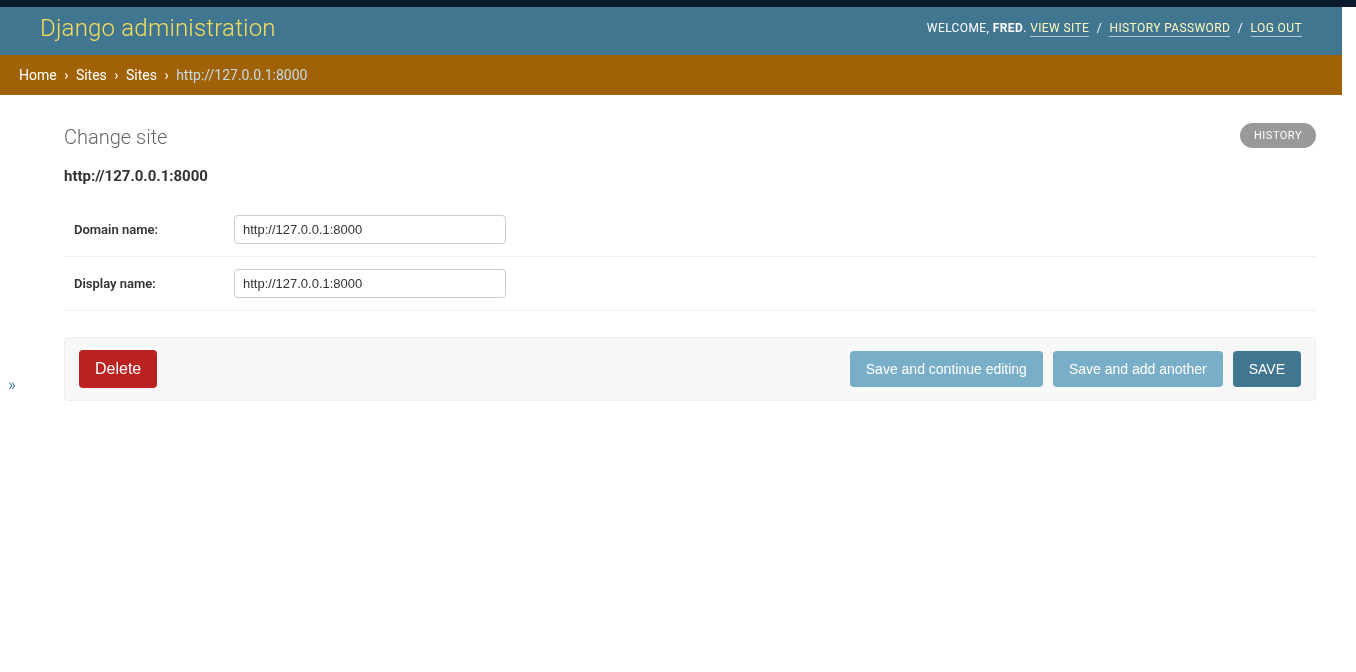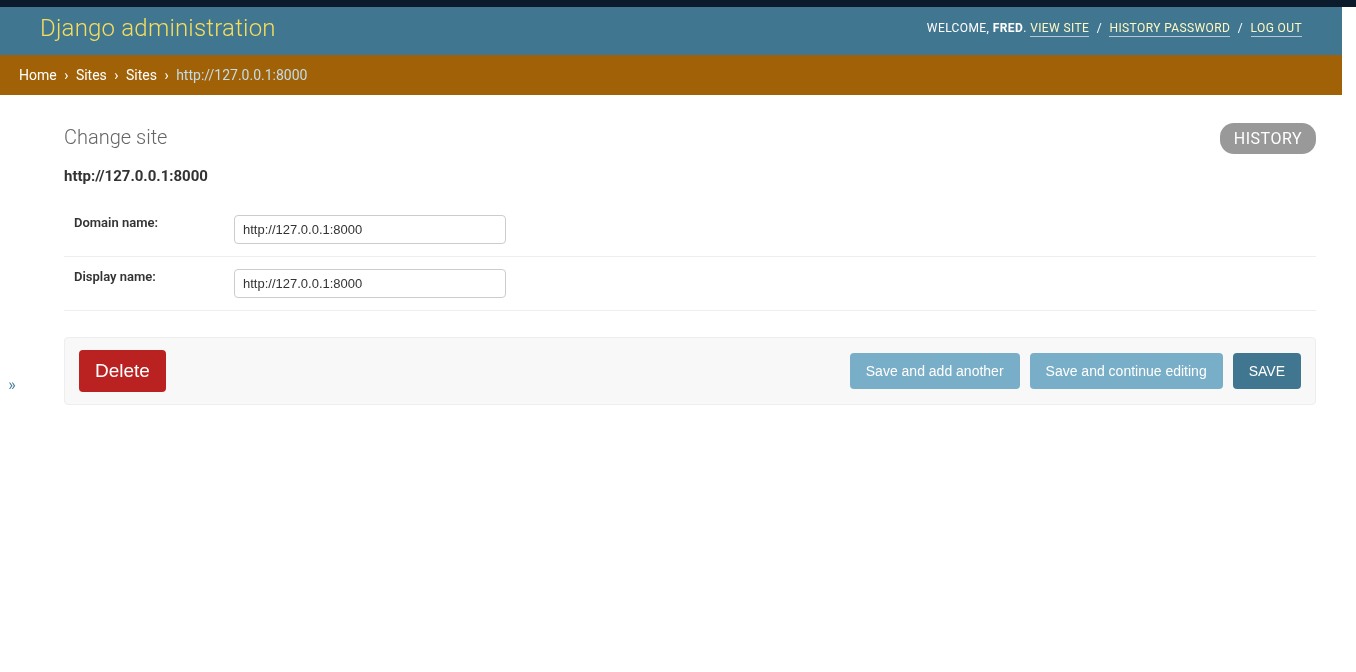--- a/index.html
+++ b/index.html
@@ -78,38 +78,38 @@
     margin: 10px 0 18px 0;
   }
   .object-tools {
     float: right;
     margin-top: -44px;
   }
   .object-tools a {
     display: inline-block;
     background: #999;
     color: #fff;
-    font-size: 16px;
+    font-size: 11px;
     font-weight: 400;
     letter-spacing: 0.5px;
     padding: 6px 14px;
     border-radius: 14px;
     text-decoration: none;
   }
 
   h2.object-repr {
     font-size: 15px;
     font-weight: 700;
     color: #333;
     margin: 0 0 18px 0;
   }
 
   .form-row {
     display: flex;
-    align-items: flex-start;
+    align-items: center;
     padding: 12px 10px;
     border-bottom: 1px solid #eee;
   }
   .form-row label {
     width: 160px;
     font-size: 13px;
     font-weight: 600;
     color: #333;
   }
   .form-row input[type=text] {
@@ -129,21 +129,21 @@
     padding: 12px 14px;
     display: flex;
     align-items: center;
   }
   .deletelink {
     background: #ba2121;
     color: #fff;
     border: none;
     padding: 10px 16px;
     border-radius: 4px;
-    font-size: 19px;
+    font-size: 16px;
     cursor: pointer;
   }
   .spacer { flex: 1; }
   .btn {
     border: none;
     color: #fff;
     padding: 10px 16px;
     border-radius: 4px;
     font-size: 14px;
     cursor: pointer;
@@ -200,18 +200,18 @@
     </div>
 
     <div class="form-row">
       <label>Display name:</label>
       <input type="text" value="http://127.0.0.1:8000" style="">
     </div>
 
     <div class="submit-row">
       <button class="deletelink">Delete</button>
       <div class="spacer"></div>
+      <button class="btn btn-default">Save and continue editing</button>
       <button class="btn btn-default">Save and add another</button>
-      <button class="btn btn-default">Save and continue editing</button>
       <button class="btn btn-primary">SAVE</button>
     </div>
   </div>
 </div>
 
 </body></html>

